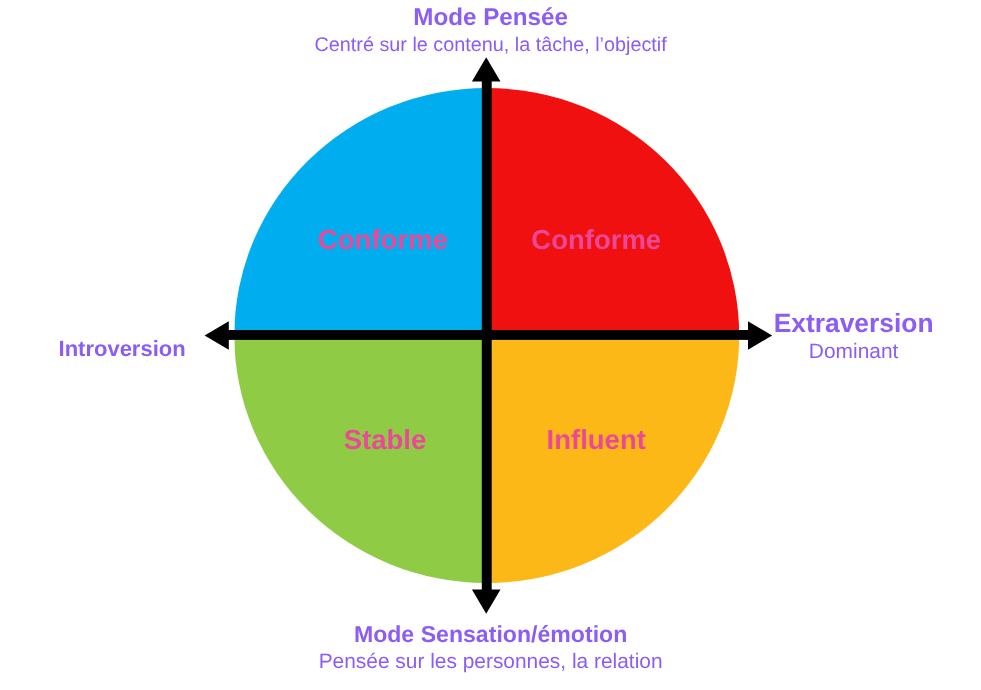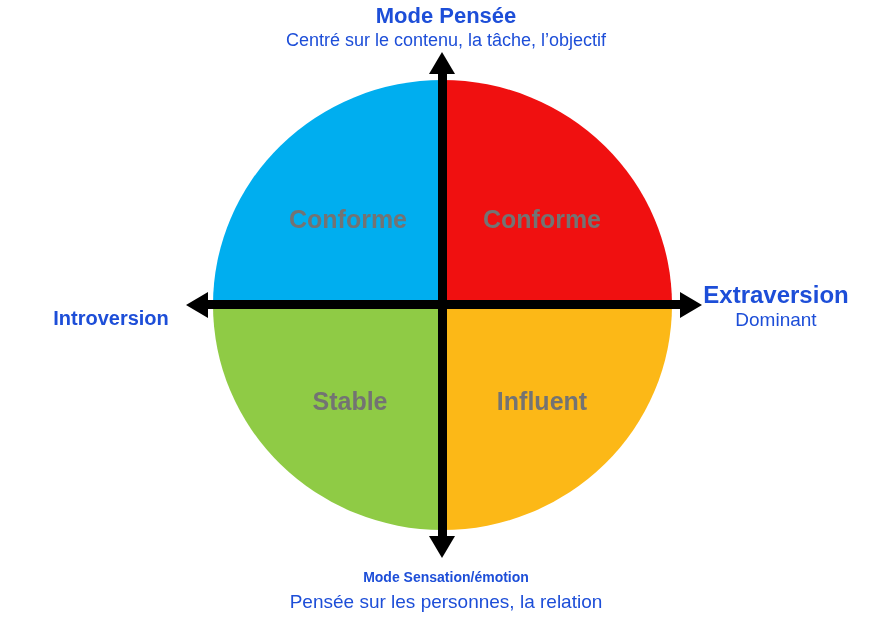--- a/index.html
+++ b/index.html
@@ -60,47 +60,47 @@
     left: 680px; top: 292px;
     border-top: 13px solid transparent;
     border-bottom: 13px solid transparent;
     border-left: 22px solid #000000;
   }
 
   
   .quad-label {
     position: absolute;
     transform: translate(-50%, -50%);
-    color: #737373;
+    color: #ec4899;
     font-size: 25px;
     font-weight: bold;
     white-space: nowrap;
     z-index: 3;
   }
   .ql-conforme { left: 348px; top: 219px; }
   .ql-dominant { left: 542px; top: 219px; }
   .ql-stable   { left: 350px; top: 401px; }
   .ql-influent { left: 542px; top: 401px; }
 
   
   .axis-label-block {
     position: absolute;
     text-align: center;
-    color: #1d4ed8;
+    color: #8b5cf6;
     z-index: 3;
     white-space: nowrap;
   }
   .axis-title { font-weight: bold; }
 
   .block-top { left: 0; top: 3px; width: 892px; }
   .block-top .axis-title { font-size: 22px; line-height: 26px; }
   .block-top .axis-subtitle { font-size: 18px; line-height: 23px; }
 
   .block-bottom { left: 0; top: 565px; width: 892px; }
-  .block-bottom .axis-title { font-size: 14px; line-height: 25px; }
+  .block-bottom .axis-title { font-size: 21px; line-height: 25px; }
   .block-bottom .axis-subtitle { font-size: 19px; line-height: 24px; }
 
   .block-left { left: 26px; top: 282px; width: 170px; }
   .block-left .axis-title { font-size: 20px; line-height: 25px; margin-top: 24px; }
   .block-left .axis-subtitle { font-size: 19px; line-height: 25px; }
 
   .block-right { left: 691px; top: 282px; width: 170px; }
   .block-right .axis-title { font-size: 24px; line-height: 25px; }
   .block-right .axis-subtitle { font-size: 19px; line-height: 25px; }
 </style>

